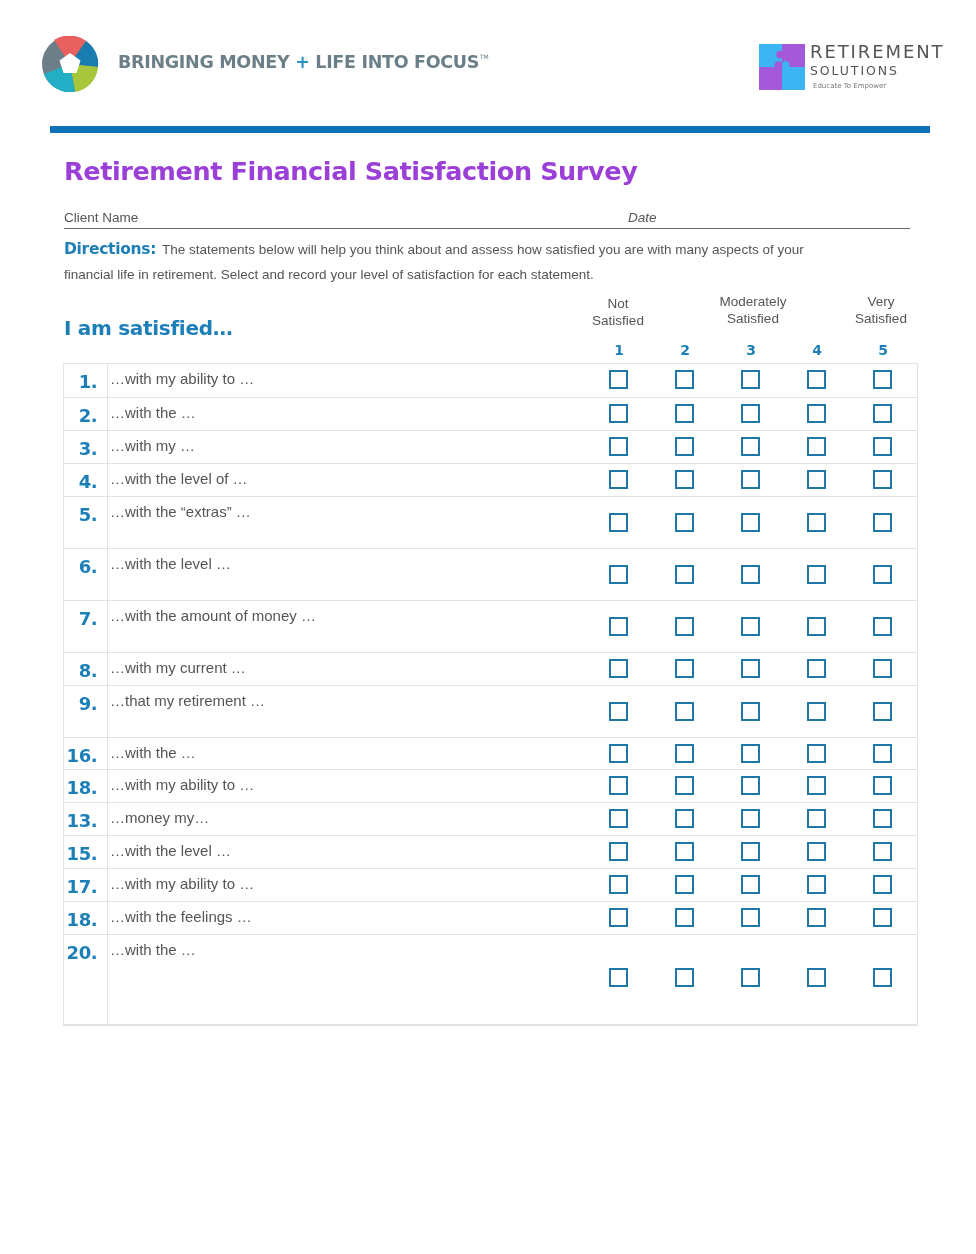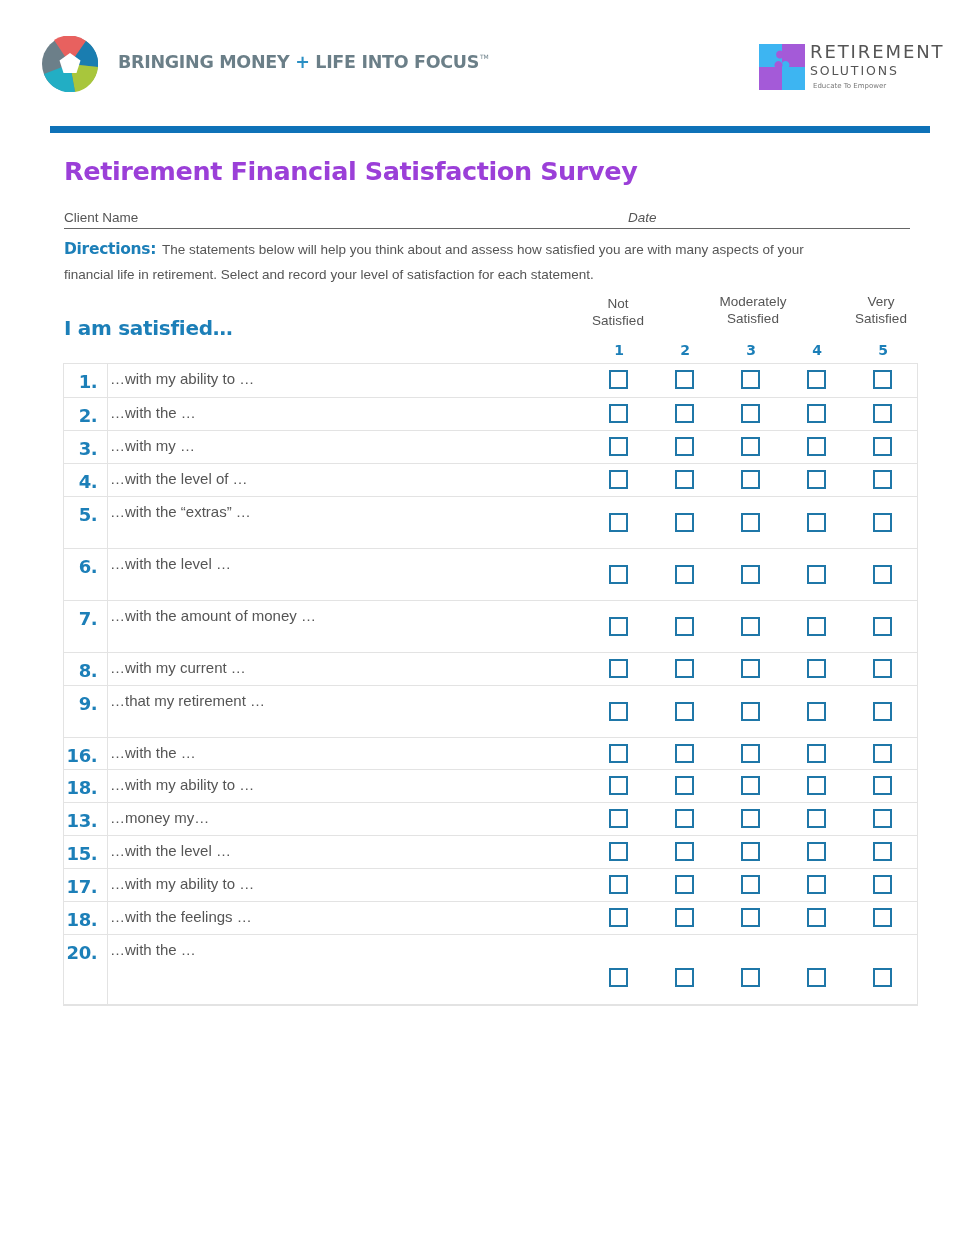--- a/index.html
+++ b/index.html
@@ -227,21 +227,21 @@
     </div>
     <div class="srow" style="height: 33px;">
       <div class="num">18.</div>
       <div class="stmt">…with the feelings …</div>
       <div class="cb" style="left: 545px; top: 6px;"></div>
       <div class="cb" style="left: 611px; top: 6px;"></div>
       <div class="cb" style="left: 677px; top: 6px;"></div>
       <div class="cb" style="left: 743px; top: 6px;"></div>
       <div class="cb" style="left: 809px; top: 6px;"></div>
     </div>
-    <div class="srow" style="height: 70px;">
+    <div class="srow" style="height: 90px;">
       <div class="num">20.</div>
       <div class="stmt">…with the  …</div>
       <div class="cb" style="left: 545px; top: 33px;"></div>
       <div class="cb" style="left: 611px; top: 33px;"></div>
       <div class="cb" style="left: 677px; top: 33px;"></div>
       <div class="cb" style="left: 743px; top: 33px;"></div>
       <div class="cb" style="left: 809px; top: 33px;"></div>
     </div>
   </div>
 

